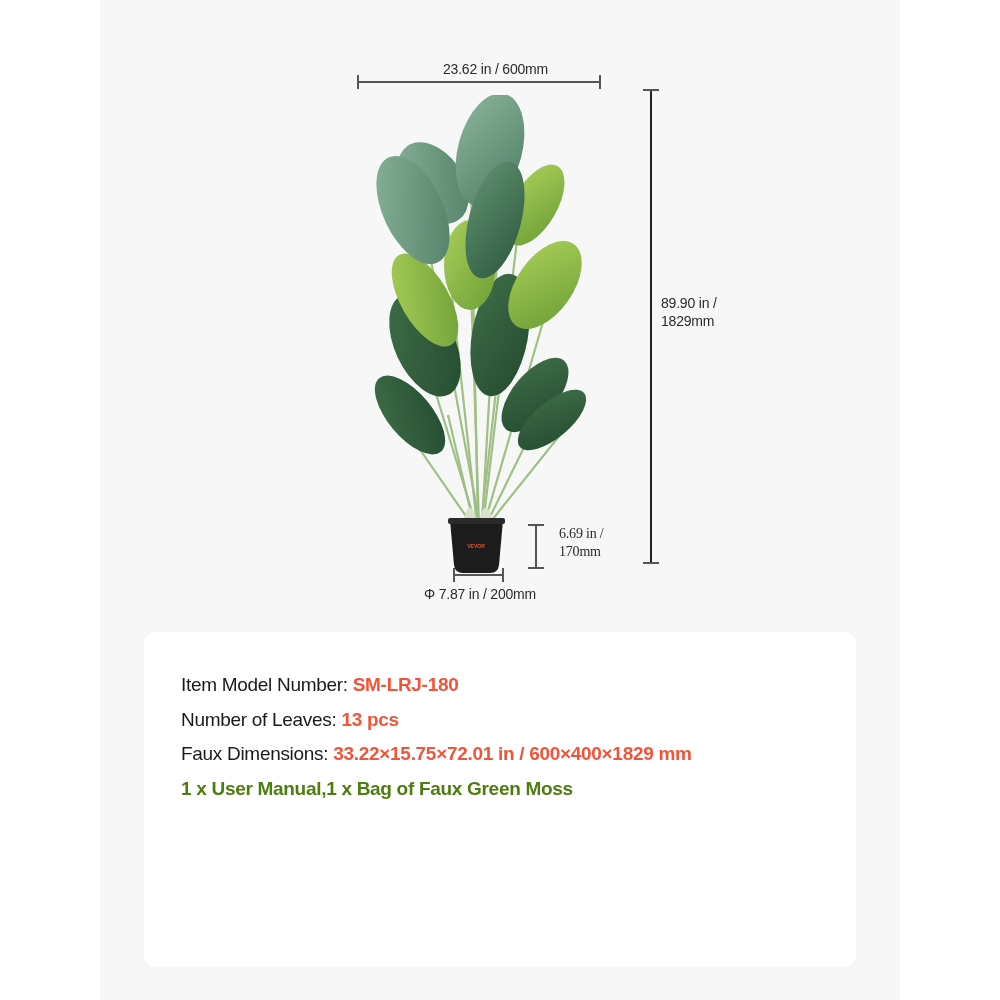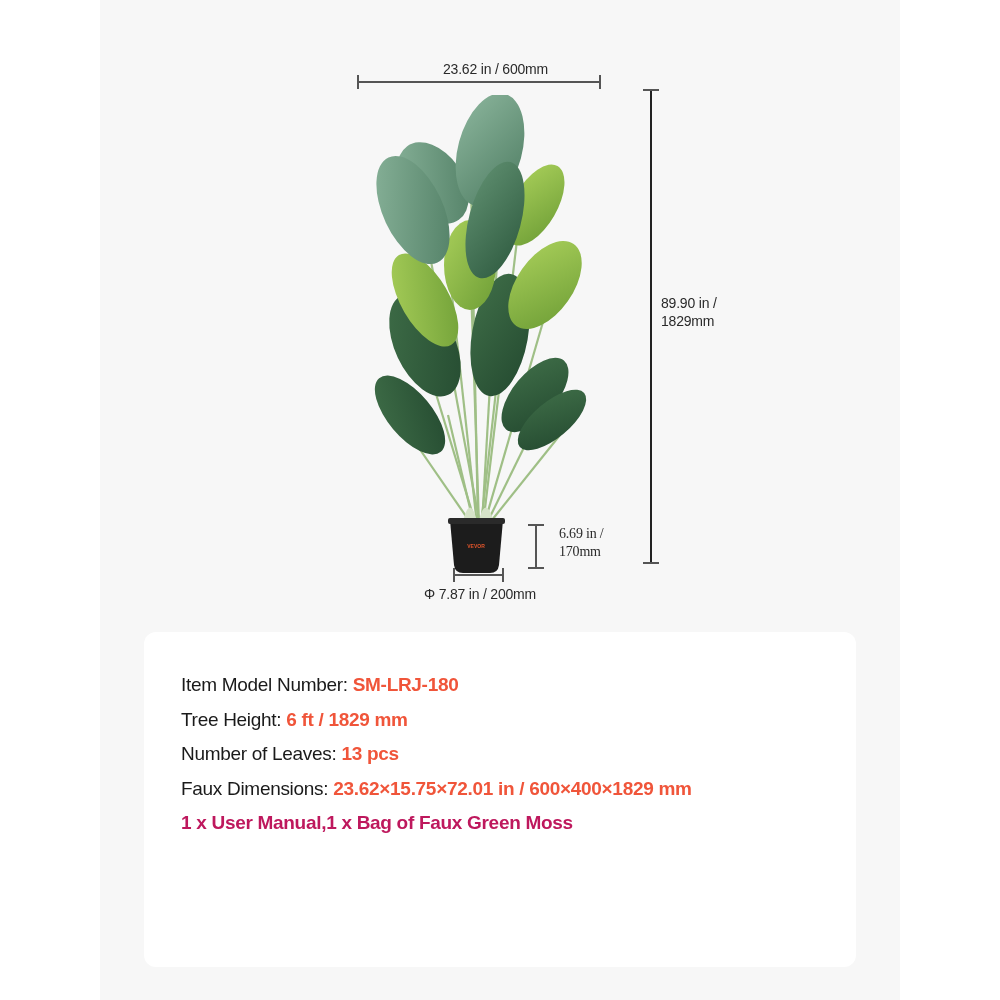--- a/index.html
+++ b/index.html
@@ -29,21 +29,21 @@
     .card {
       position: absolute; left: 144px; top: 632px; width: 712px; height: 335px;
       background: #ffffff; border-radius: 12px;
     }
     .spec-list { position: absolute; left: 37px; top: 30px; margin-top: 6px; }
     .spec-row {
       font-size: 19px; line-height: 34.5px; color: #1a1a1a; white-space: nowrap;
       letter-spacing: -0.3px;
     }
     .spec-row .val { color: #f0553a; font-weight: bold; }
-    .spec-row.accent { color: #be185d; font-weight: bold; }
+    .spec-row.accent { color: #4d7c0f; font-weight: bold; }
   </style>
 </head>
 <body>
 
 <div class="panel"></div>
 
 <div class="dim-label" style="left:422px; top:60px;margin-left:21px;">23.62 in / 600mm</div>
 <div class="hline" style="left:357px; top:81px; width:244px;"></div>
 <div class="tick-v" style="left:357px; top:75px;"></div>
 <div class="tick-v" style="left:599px; top:75px;"></div>
@@ -127,23 +127,20 @@
     <text x="106" y="453" font-size="5" font-family="Liberation Sans, sans-serif" fill="#e0552b" text-anchor="middle" font-weight="bold">VEVOR</text>
   </svg>
 </div>
 
 <div class="card">
   <div class="spec-list">
     <div class="spec-row">
       <span>Item Model Number: </span><span class="val">SM-LRJ-180</span>
     </div>
     <div class="spec-row">
-      <span>Tree Height: </span><span class="val">6 ft / 1829 mm</span>
-    </div>
-    <div class="spec-row">
       <span>Number of Leaves: </span><span class="val">13 pcs</span>
     </div>
     <div class="spec-row">
-      <span>Faux Dimensions: </span><span class="val">23.62×15.75×72.01 in / 600×400×1829 mm</span>
+      <span>Faux Dimensions: </span><span class="val">33.22×15.75×72.01 in / 600×400×1829 mm</span>
     </div>
     <div class="spec-row accent">1 x User Manual,1 x Bag of Faux Green Moss</div>
   </div>
 </div>
 
 </body></html>

